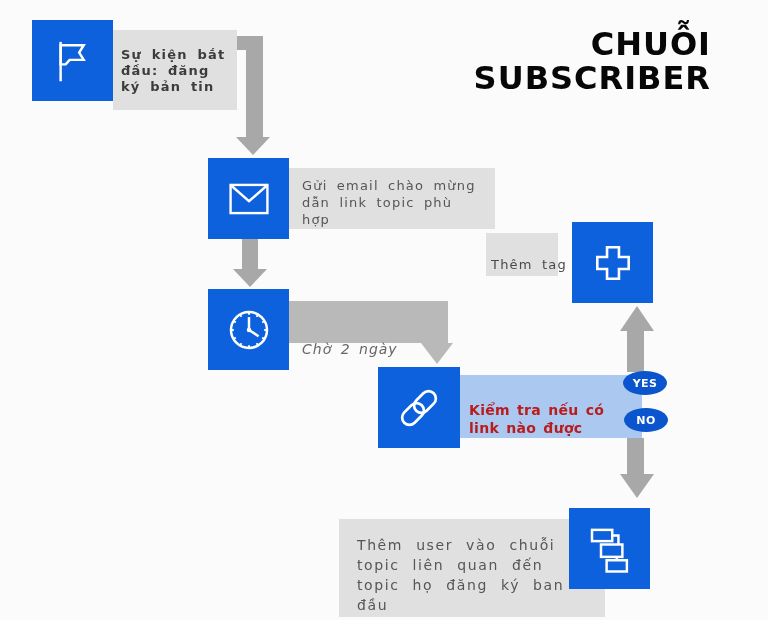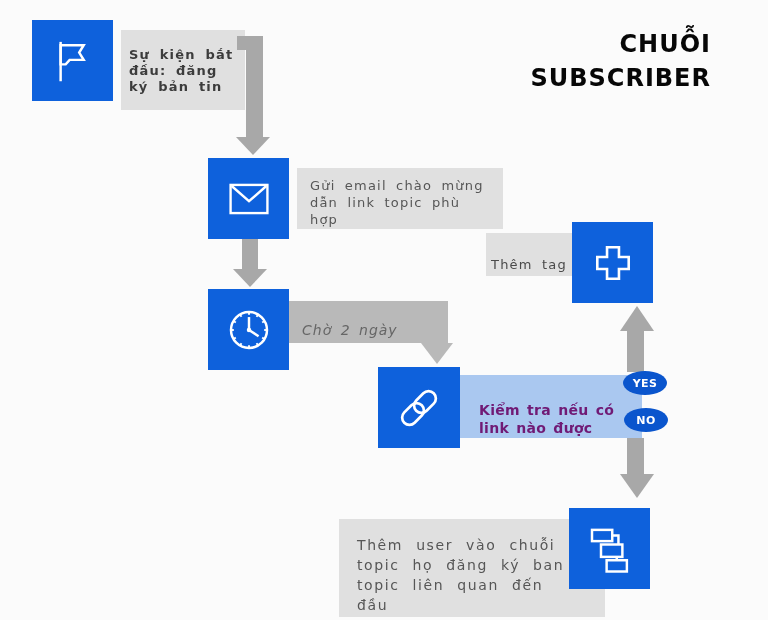--- a/index.html
+++ b/index.html
@@ -11,21 +11,21 @@
     --band-gray:#b9b9b9;
   }
   html,body{margin:0;padding:0;}
   body{font-family:"DejaVu Sans","Liberation Sans",sans-serif;background:#ffffff;}
   .canvas{
     position:relative;width:768px;height:620px;background:#fbfbfb;overflow:hidden;
   }
   
   .title{
     position:absolute;top:27px;left:0;right:57px;margin:0;
-    text-align:right;font-size:24px;line-height:34px;font-weight:bold;
+    text-align:right;font-size:32px;line-height:34px;font-weight:bold;
     letter-spacing:1px;color:#070707;
   }
   .title span{display:block;white-space:nowrap;}
   
   .tile{
     position:absolute;width:81px;height:81px;background:var(--tile-blue,#0e61dc);
     display:flex;align-items:center;justify-content:center;z-index:3;
   }
   .tile svg{display:block;}
   
@@ -41,38 +41,38 @@
   .band{position:absolute;background:var(--band-gray,#b9b9b9);z-index:1;}
   .head{position:absolute;width:0;height:0;z-index:2;
     border-left:17px solid transparent;border-right:17px solid transparent;}
   .head.down{border-top:18px solid var(--arrow-gray,#a8a8a8);}
   .head.up{border-bottom:25px solid var(--arrow-gray,#a8a8a8);}
   .head.band-down{border-left:16px solid transparent;border-right:16px solid transparent;
     border-top:21px solid var(--band-gray,#b9b9b9);}
   
   .wait-label{
     position:absolute;z-index:2;font-style:italic;font-size:14px;color:#666;
-    letter-spacing:1px;word-spacing:3px;white-space:nowrap;
+    letter-spacing:1px;word-spacing:3px;white-space:nowrap;margin-top:19px;
   }
   
   .badge{
     position:absolute;width:44px;height:24px;border-radius:50%;
     background:var(--badge-blue,#0a55cd);color:#fff;z-index:4;
     display:flex;align-items:center;justify-content:center;
     font-size:11px;font-weight:bold;letter-spacing:.4px;line-height:1;
   }
   .stub{position:absolute;background:#b3b3b3;z-index:1;}
   
-  .start-box{left:113px;top:30px;width:124px;height:80px;padding:17px 2px 0 8px;line-height:16px;margin-left:8px;}
-  .email-box{left:289px;top:168px;width:206px;height:61px;padding:9px 4px 0 13px;margin-left:8px;}
-  .addtag-box{left:486px;top:233px;width:86px;height:43px;display:flex;align-items:flex-end;
+  .start-box{left:113px;top:30px;width:124px;height:80px;padding:17px 2px 0 8px;line-height:16px;}
+  .email-box{left:289px;top:168px;width:206px;height:61px;padding:9px 4px 0 13px;}
+  .addtag-box{left:486px;top:233px;width:72px;height:43px;display:flex;align-items:flex-end;
     padding:0 0 3px 5px;color:#4a4a4a;}
   .check-box{left:460px;top:375px;width:182px;height:63px;background:var(--light-blue-box,#aac8f0);
-    padding:26px 2px 0 19px;font-size:14px;line-height:18px;letter-spacing:.3px;word-spacing:2px;
-    font-weight:bold;color:#701a75;}
+    padding:26px 2px 0 9px;font-size:14px;line-height:18px;letter-spacing:.3px;word-spacing:2px;
+    font-weight:bold;color:#b91c1c;}
   .adduser-box{left:339px;top:519px;width:266px;height:98px;overflow:hidden;
     padding:16px 4px 0 18px;font-size:14px;line-height:20px;letter-spacing:1.6px;word-spacing:7px;}
 </style>
 </head>
 <body>
 
 <div class="canvas">
 
   <h1 class="title">
     <span>CHUỖI</span>
@@ -176,22 +176,22 @@
         <g transform="rotate(-45 24 24)">
           <rect x="5.5" y="17.5" width="22" height="13" rx="6.5"></rect>
           <rect x="20.5" y="17.5" width="22" height="13" rx="6.5"></rect>
         </g>
       </svg>
     </span>
   </div>
 
   <div class="gbox adduser-box">
     <span class="ln">Thêm user vào chuỗi</span>
+    <span class="ln">topic liên quan đến</span>
     <span class="ln">topic họ đăng ký ban</span>
-    <span class="ln">topic liên quan đến</span>
     <span class="ln">đầu</span>
   </div>
   <div class="tile" style="left:569px;top:508px">
     <span>
       <svg width="54" height="54" viewBox="0 0 48 48" fill="none" stroke="#fff" stroke-width="2.2">
         <rect x="8" y="7" width="18" height="10"></rect>
         <rect x="16" y="20" width="19" height="11"></rect>
         <rect x="21" y="34" width="18" height="10"></rect>
         <path d="M26 12 H31.5 V20"></path>
         <path d="M30 31 V34"></path>

